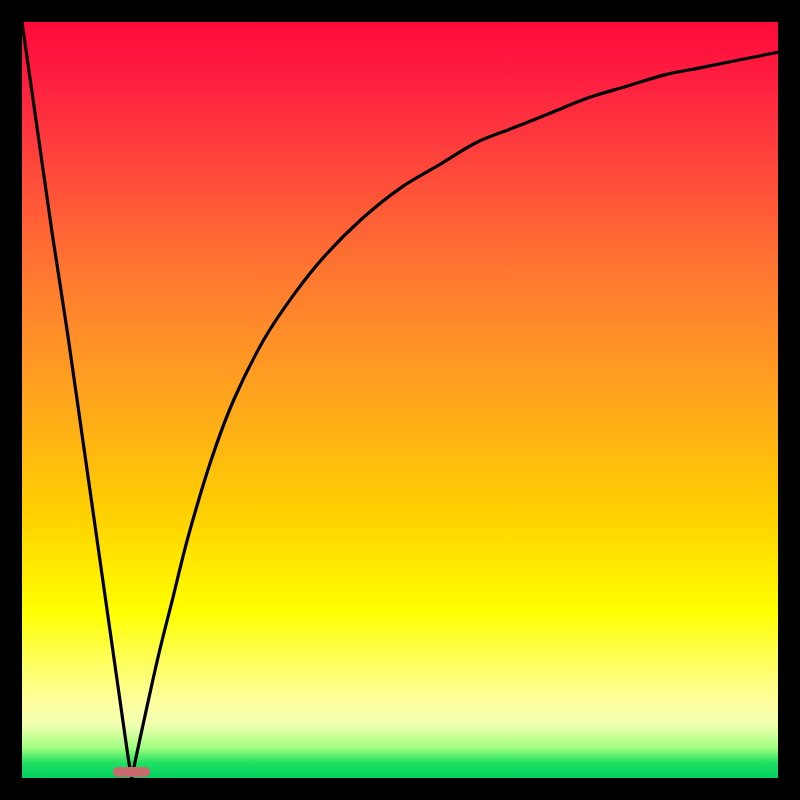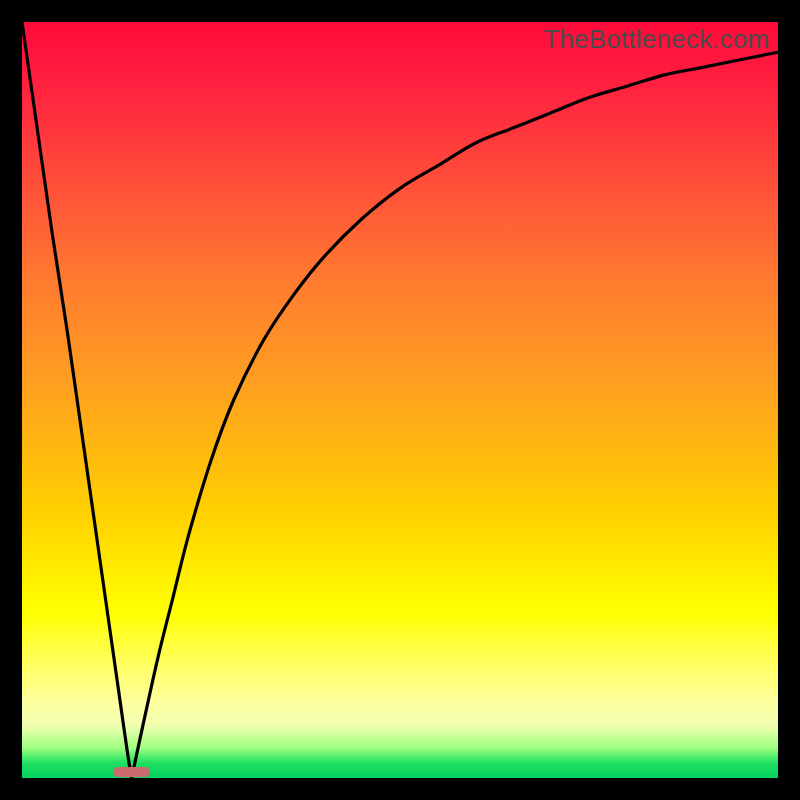--- a/index.html
+++ b/index.html
@@ -59,20 +59,19 @@
     background: #c96a6e;
     border-radius: 999px;
     z-index: 6;
   }
 </style>
 </head>
 <body>
 
 <div class="frame">
   <div class="plot-area">
-    <div class="watermark">TheBottleneck.com</div>
     <svg id="curve-svg" width="756" height="756">
         <path d="M 0 0 C 2.52 17.64, 10.08 70.56, 15.12 105.84 C 20.16 141.12, 25.20 177.66, 30.24 211.68 C 35.28 245.70, 40.32 275.94, 45.36 309.96 C 50.40 343.98, 55.44 380.52, 60.48 415.80 C 65.52 451.08, 70.56 486.36, 75.60 521.64 C 80.64 556.92, 86.94 601.02, 90.72 627.48 C 94.50 653.94, 95.76 662.76, 98.28 680.40 C 100.80 698.04, 103.95 720.72, 105.84 733.32 C 107.73 745.92, 108.99 752.22, 109.62 756.00" fill="none" stroke="#000000" stroke-width="3.2" stroke-linecap="round"></path>
         <path d="M 109.61999999999999 756 C 111.51 747.18, 116.55 723.24, 120.96 703.08 C 125.37 682.92, 131.04 656.46, 136.08 635.04 C 141.12 613.62, 146.16 594.72, 151.20 574.56 C 156.24 554.40, 160.02 536.76, 166.32 514.08 C 172.62 491.40, 181.44 461.16, 189.00 438.48 C 196.56 415.80, 202.86 398.16, 211.68 378.00 C 220.50 357.84, 231.84 335.16, 241.92 317.52 C 252.00 299.88, 262.08 286.02, 272.16 272.16 C 282.24 258.30, 291.06 246.96, 302.40 234.36 C 313.74 221.76, 327.60 207.90, 340.20 196.56 C 352.80 185.22, 365.40 175.14, 378.00 166.32 C 390.60 157.50, 403.20 151.20, 415.80 143.64 C 428.40 136.08, 441.00 127.26, 453.60 120.96 C 466.20 114.66, 478.80 110.88, 491.40 105.84 C 504.00 100.80, 516.60 95.76, 529.20 90.72 C 541.80 85.68, 554.40 80.01, 567.00 75.60 C 579.60 71.19, 592.20 68.04, 604.80 64.26 C 617.40 60.48, 630.00 56.07, 642.60 52.92 C 655.20 49.77, 667.80 47.88, 680.40 45.36 C 693.00 42.84, 705.60 40.32, 718.20 37.80 C 730.80 35.28, 749.70 31.50, 756.00 30.24" fill="none" stroke="#000000" stroke-width="3.2" stroke-linecap="round"></path>
       </svg>
     <div id="marker" class="marker" style="width: 36.288px; height: 10.584px; left: 91.476px; top: 744.66px; background: rgb(201, 106, 110);"></div>
   </div>
 </div>
 
 </body></html>

